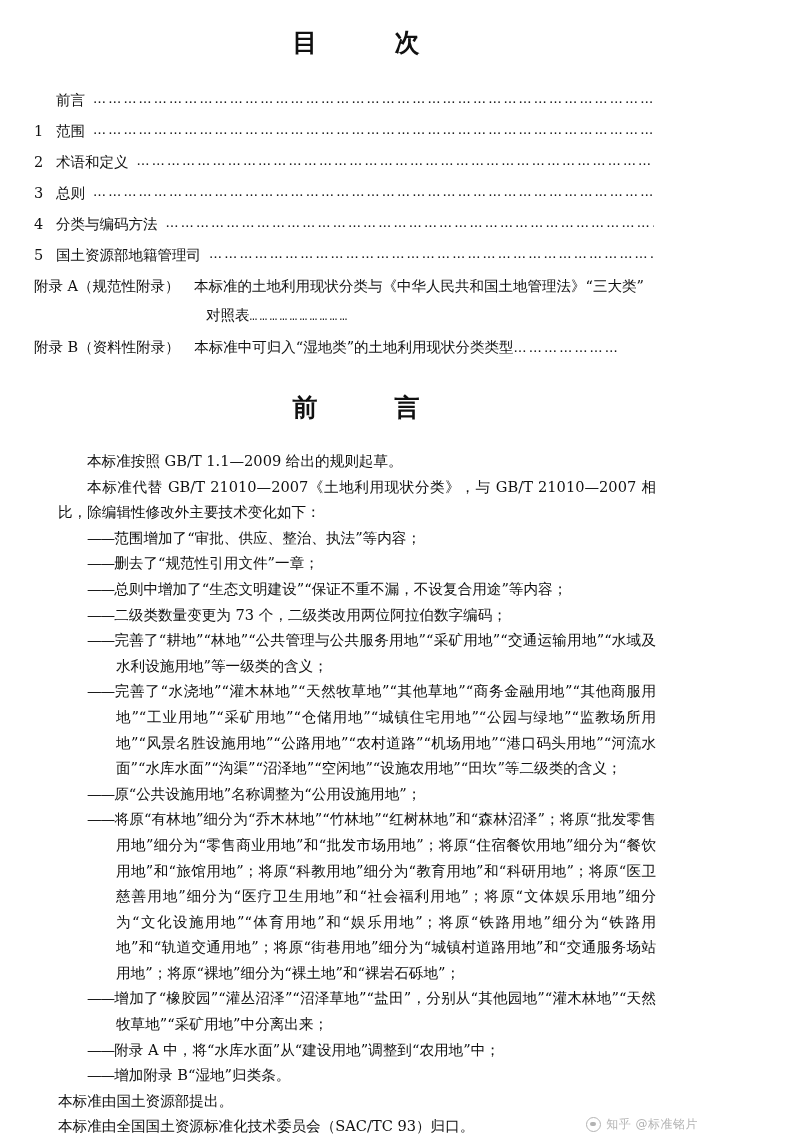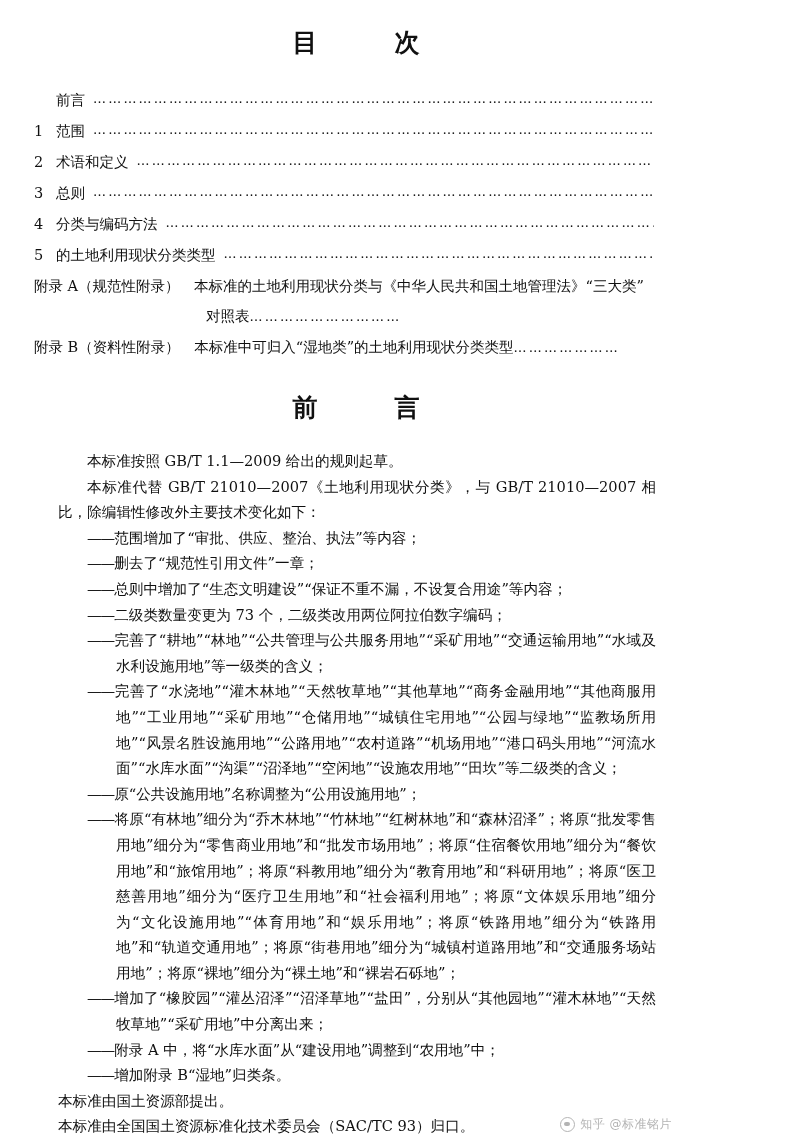--- a/index.html
+++ b/index.html
@@ -65,20 +65,21 @@
     display: block;
     font-size: 14.5px;
     line-height: 30px;
   }
   .appendix-head {
     display: inline;
   }
   .appendix-second {
     display: block;
     padding-left: 172px;
+    font-family: Liberation Mono, monospace;
   }
   .toc-dots-inline {
     letter-spacing: 2.2px;
     font-size: 13px;
   }
 
   
   .preface-title {
     text-align: center;
     font-size: 25px;
@@ -108,21 +109,21 @@
     text-indent: -29px;
     text-align: justify;
   }
   .dash-item .dash {
     letter-spacing: -1px;
   }
 
   
   .watermark {
     position: absolute;
-    right: 40px;
+    right: 14px;
     bottom: 8px;
     font-size: 12px;
     color: #9a9a9a;
     font-family: "DejaVu Sans", "Liberation Sans", sans-serif;
     display: flex;
     align-items: center;
     gap: 5px;
     opacity: .75;
   }
   .wm-circle {
@@ -182,21 +183,21 @@
     </div>
 
     <div class="toc-row">
       <span class="toc-num">4</span>
       <span class="toc-label">分类与编码方法</span>
       <span class="toc-dots">…………………………………………………………………………………………………………………</span>
     </div>
 
     <div class="toc-row">
       <span class="toc-num">5</span>
-      <span class="toc-label">的土地利用现状分类类型</span>
+      <span class="toc-label">国土资源部地籍管理司</span>
       <span class="toc-dots">…………………………………………………………………………………………………………………</span>
     </div>
 
     <div class="appendix-wrap">
       <span class="appendix-head">附录 A（规范性附录）　本标准的土地利用现状分类与《中华人民共和国土地管理法》“三大类”</span>
       <span class="appendix-second">
         <span>对照表</span><span class="toc-dots-inline">…………………………</span>
       </span>
     </div>
 

